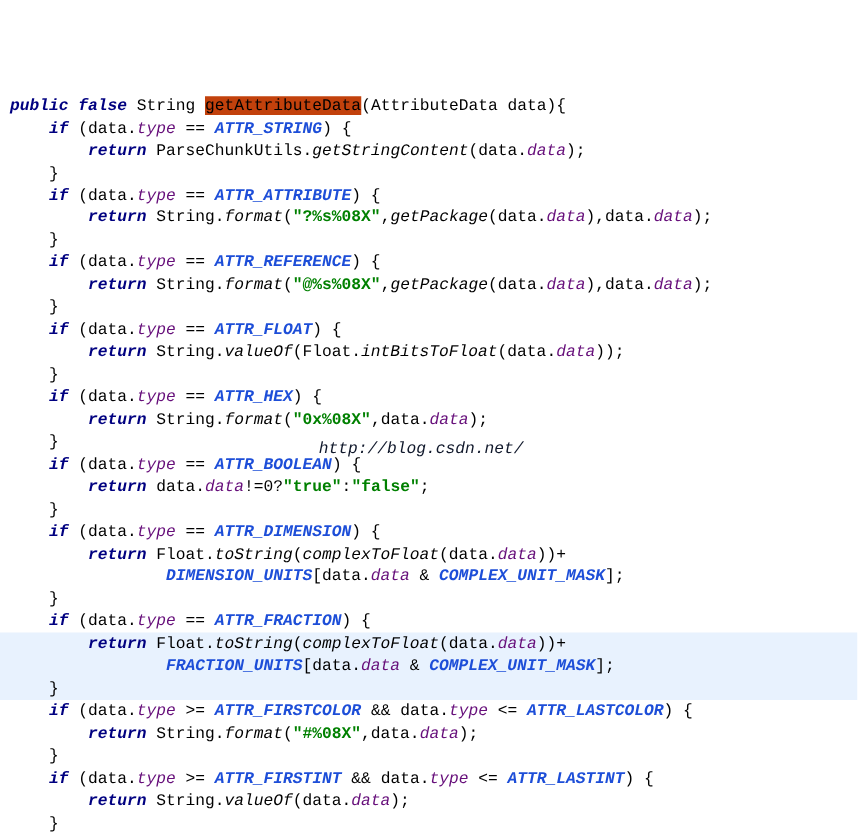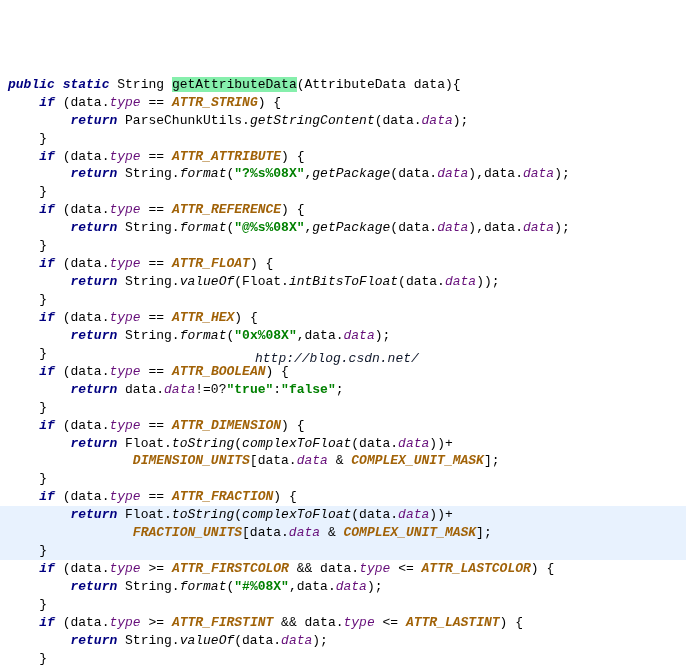--- a/index.html
+++ b/index.html
@@ -1,32 +1,32 @@
 <!DOCTYPE html>
 <html><head>
 <meta charset="utf-8">
 <style>
 * { margin: 0; padding: 0; box-sizing: border-box; }
 body { font-family: Consolas, 'Courier New', monospace; font-size: 13px; line-height: 1.38; background: #fff; padding: 4px 8px; white-space: pre; color: #000; width: 686px; position: relative; }
 .kw { color: #000080; font-weight: bold; font-style: italic; }
 .ci { color: #660E7A; font-style: italic; text-align: right; }
-.cif { color: #a16207; font-style: italic; font-weight: bold; }
+.cif { color: #1d4ed8; font-style: italic; font-weight: bold; }
 .st { color: #008000; font-weight: bold; }
 .mi { font-style: italic; margin-top: 11px; }
-.hl { background: #86efac; }
+.hl { background: #c2410c; }
 .line-hl { background: #e8f2fe; display: block; margin-left: -8px; margin-right: -8px; padding-left: 8px; padding-right: 8px; }
 .wm { position: absolute; color: #0f172a; font-size: 13px; pointer-events: none; }
 .wm1 { top: 350px; left: 255px; font-style: italic; }
 </style>
 </head>
 <body>
 
 
 
-<div><span class="kw">public</span> <span class="kw">static</span> <span>String</span> <span class="hl">getAttributeData</span>(<span>AttributeData</span> <span>data</span>){
+<div><span class="kw">public</span> <span class="kw">false</span> <span>String</span> <span class="hl">getAttributeData</span>(<span>AttributeData</span> <span>data</span>){
     <span class="kw">if</span> (data.<span class="ci">type</span> == <span class="cif">ATTR_STRING</span>) {
         <span class="kw">return</span> <span>ParseChunkUtils</span>.<span class="mi">getStringContent</span>(data.<span class="ci">data</span>);
     }
     <span class="kw">if</span> (data.<span class="ci">type</span> == <span class="cif">ATTR_ATTRIBUTE</span>) {
         <span class="kw">return</span> String.<span class="mi">format</span>(<span class="st">"?%s%08X"</span>,<span class="mi">getPackage</span>(data.<span class="ci">data</span>),data.<span class="ci">data</span>);
     }
     <span class="kw">if</span> (data.<span class="ci">type</span> == <span class="cif">ATTR_REFERENCE</span>) {
         <span class="kw">return</span> String.<span class="mi">format</span>(<span class="st">"@%s%08X"</span>,<span class="mi">getPackage</span>(data.<span class="ci">data</span>),data.<span class="ci">data</span>);
     }
     <span class="kw">if</span> (data.<span class="ci">type</span> == <span class="cif">ATTR_FLOAT</span>) {

